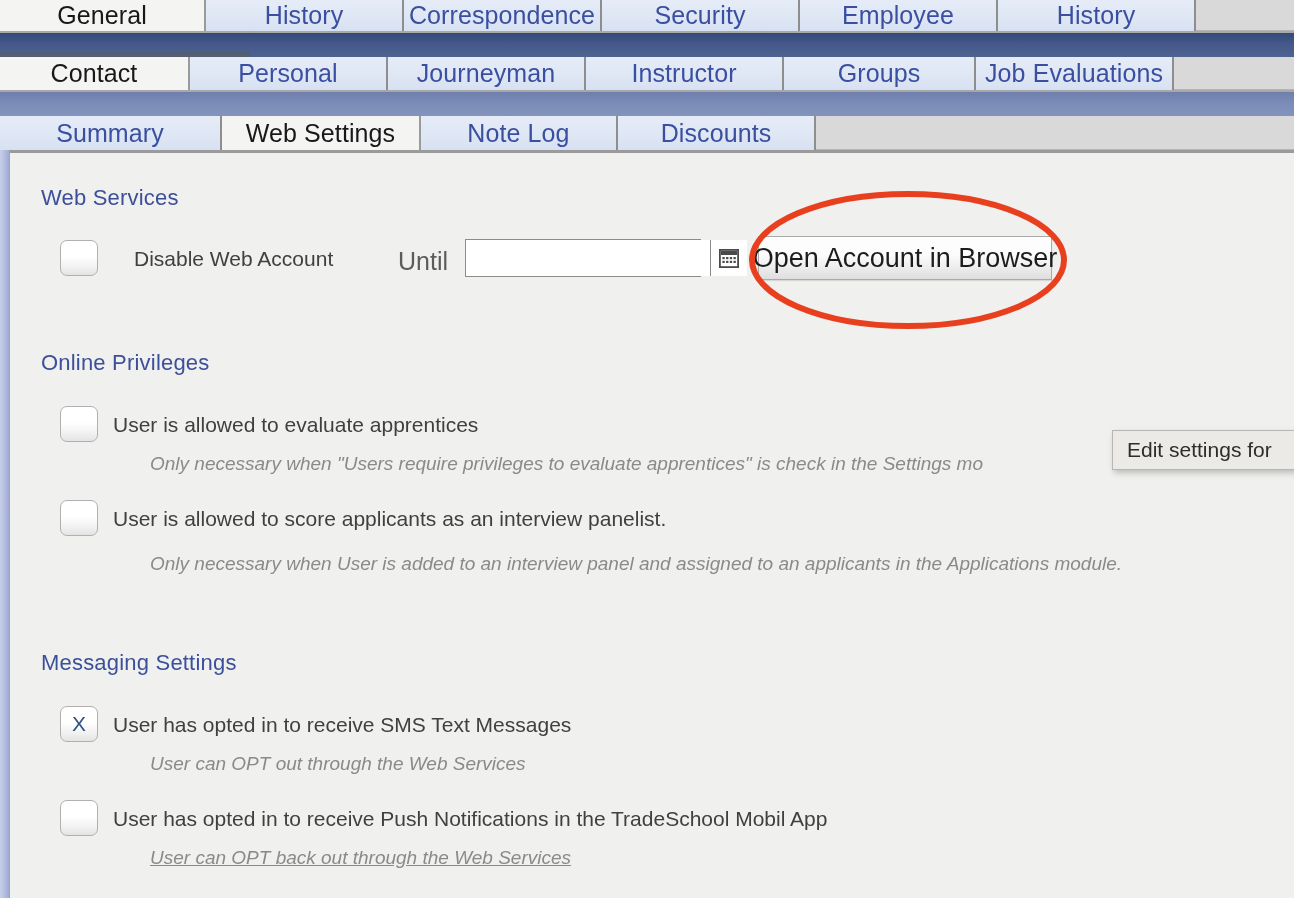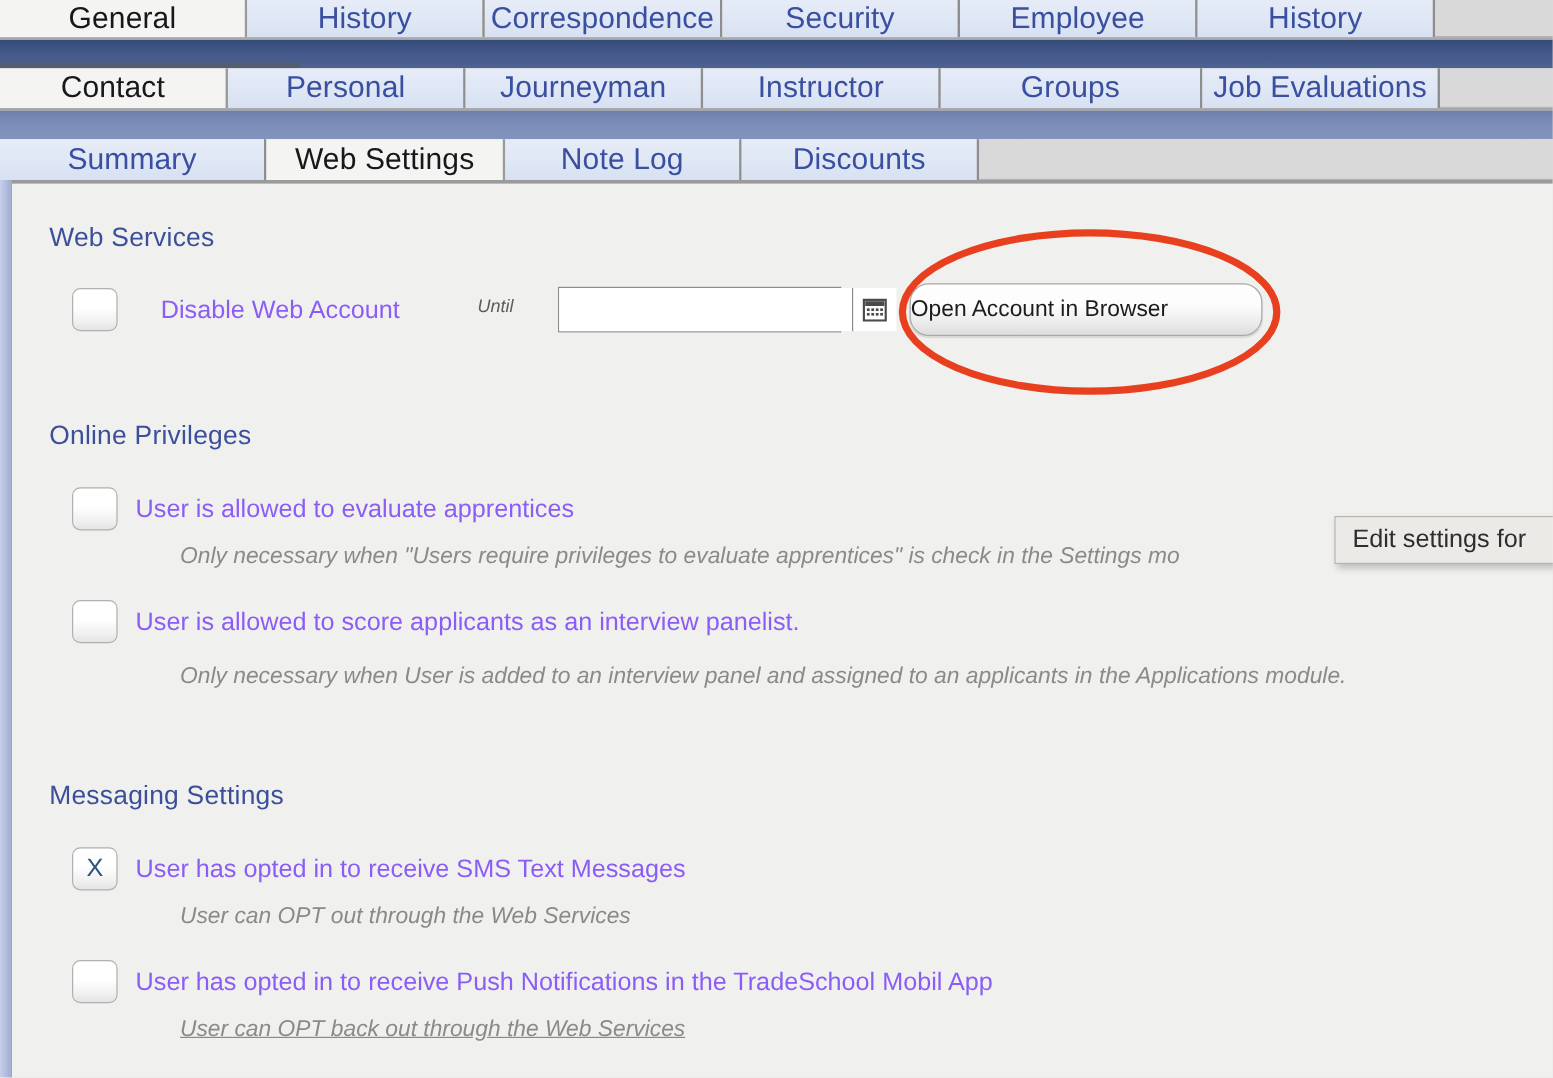--- a/index.html
+++ b/index.html
@@ -129,36 +129,35 @@
     align-items: center;
     justify-content: center;
     font-size: 21px;
     color: #2e5480;
     box-shadow: 0 1px 0 rgba(255,255,255,0.9) inset;
   }
 
   .cb-label {
     position: absolute;
     font-size: 21px;
-    color: #8b5cf6;
+    color: #404040;
     white-space: nowrap;
   }
   .hint {
     position: absolute;
     font-size: 19px;
     font-style: italic;
     color: #8a8a8a;
     white-space: nowrap;
   }
 
   .field-label {
     position: absolute;
-    font-size: 15px;
+    font-size: 25px;
     color: #5c5c5c;
-    font-style: italic;
   }
 
   
   .date-field {
     position: absolute;
     display: flex;
     align-items: stretch;
     border: 1px solid #8c8c8c;
     background: #ffffff;
     box-sizing: border-box;
@@ -182,25 +181,26 @@
     align-items: center;
     justify-content: center;
     cursor: default;
   }
 
   
   .btn {
     position: absolute;
     display: flex;
     align-items: center;
+    justify-content: center;
     border: 1px solid #a9a9a9;
-    border-radius: 16px;
+    border-radius: 0;
     background: linear-gradient(to bottom, #fefefe 0%, #fcfcfc 42%, #ededed 72%, #dedede 100%);
     font-family: "Liberation Sans", sans-serif;
-    font-size: 19px;
+    font-size: 27px;
     color: #1c1c1c;
     box-shadow: 0 1px 1px rgba(0,0,0,0.10);
     cursor: default;
     white-space: nowrap;
   }
 
   
   .annot-ellipse {
     position: absolute;
     pointer-events: none;
@@ -258,21 +258,21 @@
     </div>
     <div class="tab" style="width:198px">
       <span>Personal</span>
     </div>
     <div class="tab" style="width:198px">
       <span>Journeyman</span>
     </div>
     <div class="tab" style="width:198px">
       <span>Instructor</span>
     </div>
-    <div class="tab" style="width:218px">
+    <div class="tab" style="width:192px">
       <span>Groups</span>
     </div>
     <div class="tab" style="width:198px">
       <span>Job Evaluations</span>
     </div>
     <div class="tab tab-filler"></div>
   </div>
 
   <div style="position:relative;">
     <div class="sep light"></div>

